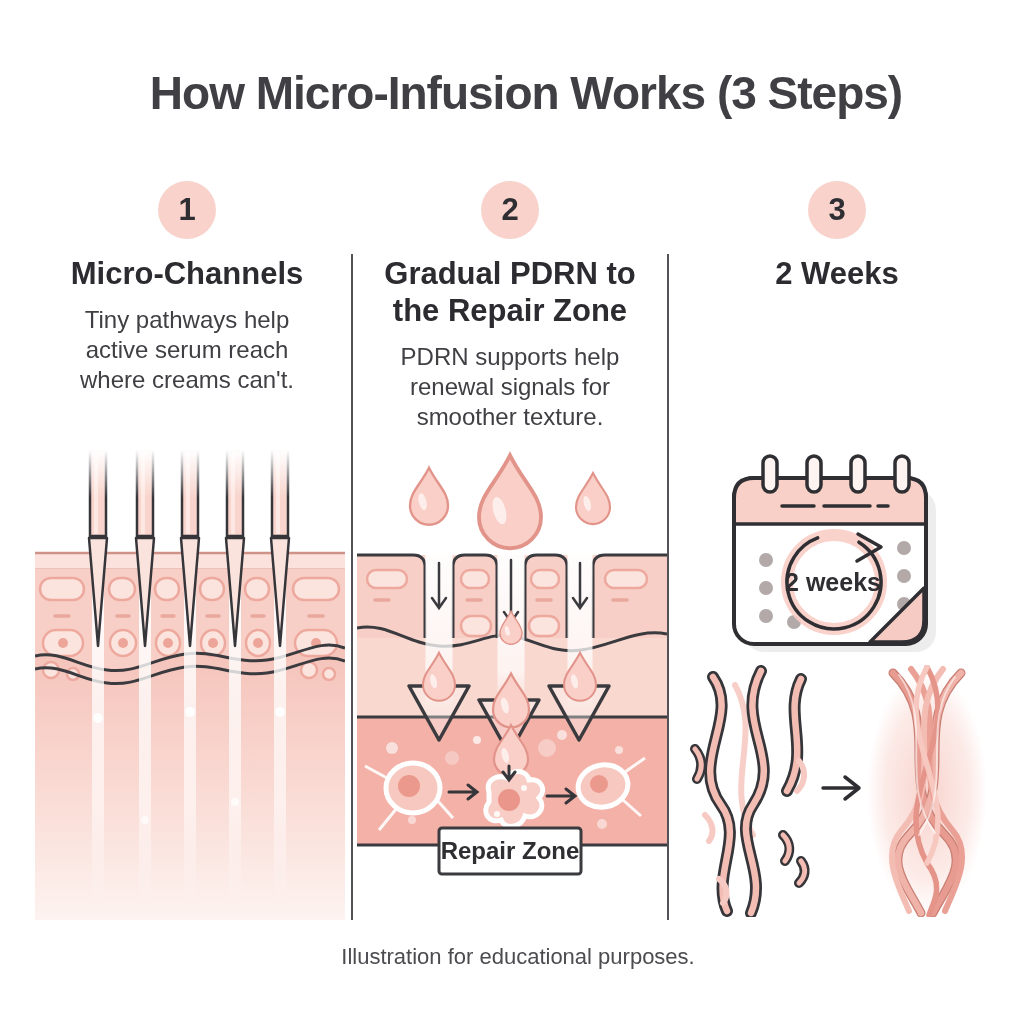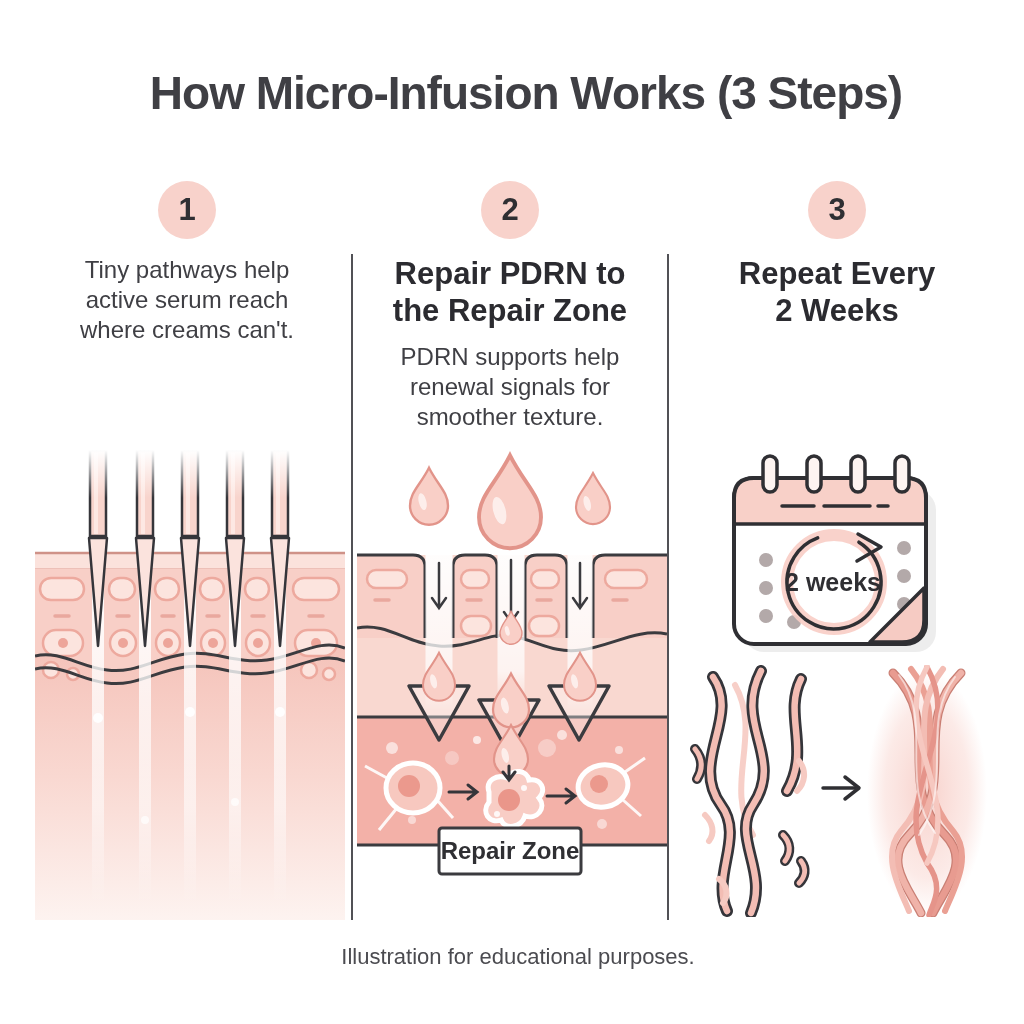--- a/index.html
+++ b/index.html
@@ -33,20 +33,21 @@
   <h1 class="title">How Micro-Infusion Works (3 Steps)</h1>
 
   <div class="divider divider-1"></div>
   <div class="divider divider-2"></div>
 
   <section class="step step-1">
     <div class="badge">
       <span>1</span>
     </div>
     <h2 class="heading">
+      <span>Micro-Channels</span>
     </h2>
     <p class="desc" style="max-width:240px">Tiny pathways help active serum reach where creams can't.</p>
 
     <svg class="illus" style="left:15px;top:450px" width="310" height="470" viewBox="0 0 310 470">
       <defs>
         <linearGradient id="g1derm" x1="0" y1="0" x2="0" y2="1">
           <stop offset="0" stop-color="#f3bbb1"></stop>
             <stop offset="0.55" stop-color="#f9d8d1"></stop>
           <stop offset="1" stop-color="#fdf3f0"></stop>
         </linearGradient>
@@ -135,21 +136,21 @@
       </g>
       <rect x="0" y="0" width="310" height="48" fill="url(#g1top)"></rect>
     </svg>
   </section>
 
   <section class="step step-2">
     <div class="badge">
       <span>2</span>
     </div>
     <h2 class="heading">
-      <span>Repair PDRN to</span>
+      <span>Gradual PDRN to</span>
       <span>the Repair Zone</span>
     </h2>
     <p class="desc" style="max-width:246px">PDRN supports help renewal signals for smoother texture.</p>
 
     <svg class="illus" style="left:3px;top:448px" width="310" height="452" viewBox="0 0 310 452">
       <defs>
         <linearGradient id="g2chan" x1="0" y1="0" x2="0" y2="1">
           <stop offset="0" stop-color="#ffffff" stop-opacity="0.95"></stop>
           <stop offset="0.75" stop-color="#ffffff" stop-opacity="0.7"></stop>
           <stop offset="1" stop-color="#ffffff" stop-opacity="0"></stop>
@@ -260,21 +261,20 @@
         <text x="153" y="411" text-anchor="middle" font-size="24" font-weight="600" fill="#2f2f33">Repair Zone</text>
       </g>
     </svg>
   </section>
 
   <section class="step step-3">
     <div class="badge">
       <span>3</span>
     </div>
     <h2 class="heading">
-      <span>Repeat Every</span>
       <span>2 Weeks</span>
     </h2>
 
     <svg class="illus" style="left:50px;top:448px" width="234" height="214" viewBox="0 0 234 214">
       <g>
         <rect x="24" y="42" width="192" height="162" rx="20" fill="#000000" opacity="0.07"></rect>
         <rect x="14" y="30" width="192" height="166" rx="20" fill="#ffffff" stroke="#2f2f33" stroke-width="4"></rect>
         <path d="M14 76 V50 Q14 30 34 30 H186 Q206 30 206 50 V76 Z" fill="#f8d0c8"></path>
         <path d="M14 76 V50 Q14 30 34 30 H186 Q206 30 206 50 V76" fill="none" stroke="#2f2f33" stroke-width="4"></path>
         <line x1="14" y1="76" x2="206" y2="76" stroke="#2f2f33" stroke-width="3.5"></line>

